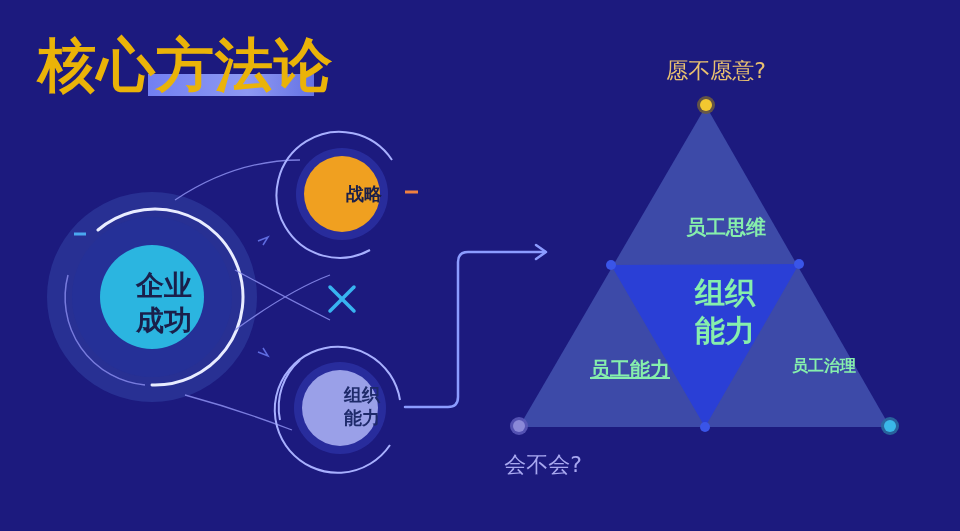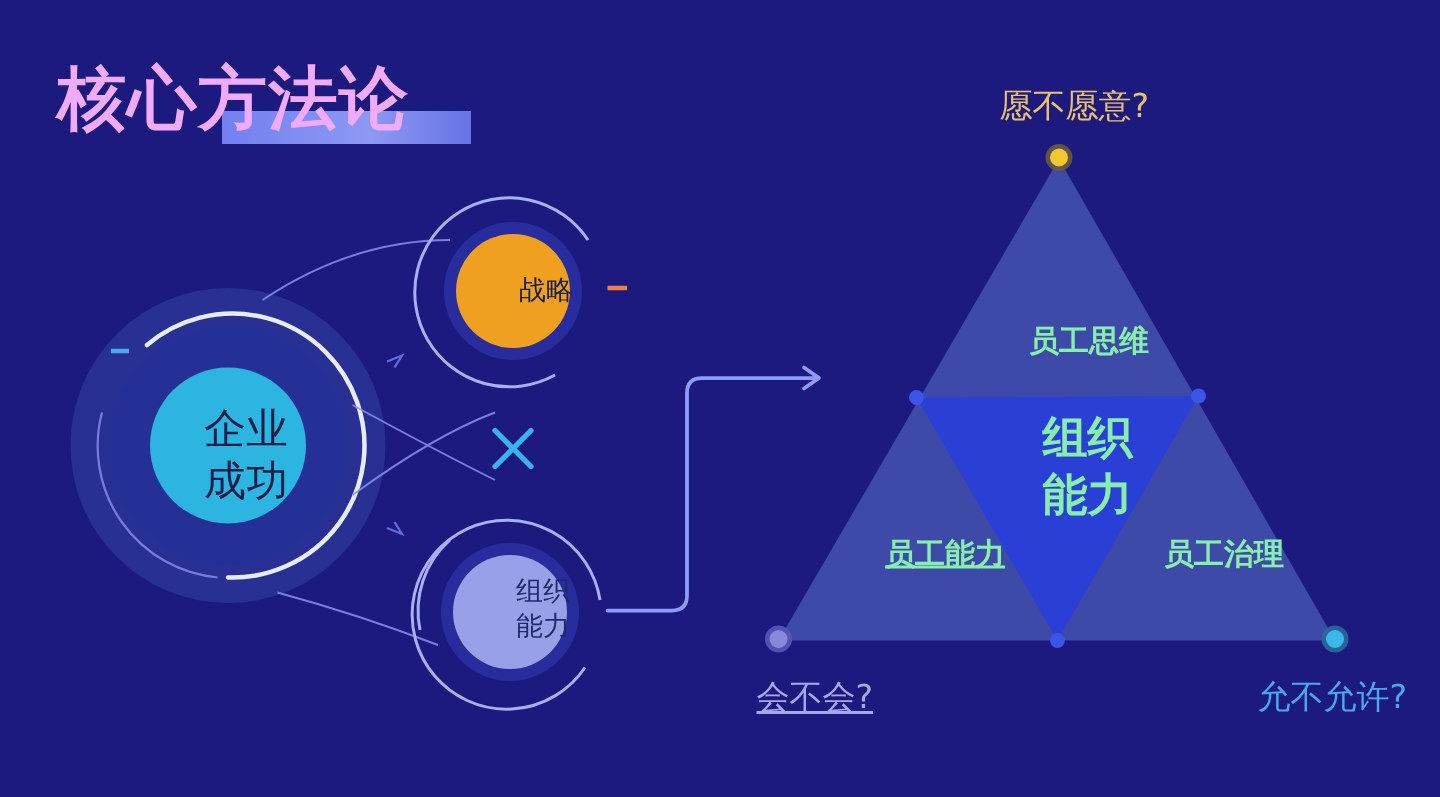--- a/index.html
+++ b/index.html
@@ -11,25 +11,25 @@
     }
     .stage { position: absolute; left: 0; top: 0; width: 960px; height: 531px; }
     svg.bg { position: absolute; left: 0; top: 0; }
     .title-wrap { position: absolute; left: 38px; top: 30px; height: 70px; }
     .title-highlight {
       position: absolute; left: 110px; top: 44px; width: 166px; height: 22px;
       background: linear-gradient(90deg, #7b8bff 0%, #9aa7ff 60%, #6d7cf0 100%);
       opacity: 0.9;
     }
     .title {
-      position: relative; font-size: 46px; font-weight: bold; color: #f0abfc;
+      position: relative; font-size: 58px; font-weight: bold; color: #eab308;
       letter-spacing: 1px; line-height: 70px; white-space: nowrap;
     }
     .lbl { position: absolute; white-space: nowrap; text-align: right; }
-    .circle-text { font-weight: normal; color: #1a1f4a; line-height: 1.25; }
+    .circle-text { font-weight: bold; color: #1a1f4a; line-height: 1.25; }
     .tri-text { color: #86efac; font-weight: bold; }
     .q-text { font-size: 22px; }
   </style>
 </head>
 <body>
 
 <div class="stage">
 
   <svg class="bg" width="960" height="531" viewBox="0 0 960 531">
 
@@ -113,16 +113,15 @@
     <div>能力</div>
   </div>
 
   <div class="lbl q-text" style="left:646px; top:56px; width:120px; color:#e8c070;">愿不愿意?</div>
   <div class="lbl tri-text" style="left:646px; top:214px; width:120px; font-size:20px;">员工思维</div>
   <div class="lbl tri-text" style="left:655px; top:274px; width:100px; font-size:30px; line-height:38px;">
     <div>组织</div>
     <div>能力</div>
   </div>
   <div class="lbl tri-text" style="left:550px; top:356px; width:120px; font-size:20px;text-decoration:underline;">员工能力</div>
-  <div class="lbl tri-text" style="left:736px; top:356px; width:120px; font-size:20px;">员工治理</div>
-  <div class="lbl q-text" style="left:462px; top:450px; width:120px; color:#a8a8f0;text-decoration:underline;">会不会?</div>
-  <div class="lbl q-text" style="left:798px; top:450px; width:140px; color:#4aa8f0;">允不允许?</div>
+  <div class="lbl tri-text" style="left:736px; top:356px; width:120px; font-size:16px;">员工治理</div>
+  <div class="lbl q-text" style="left:462px; top:450px; width:120px; color:#a8a8f0;">会不会?</div>
 </div>
 
 </body></html>

